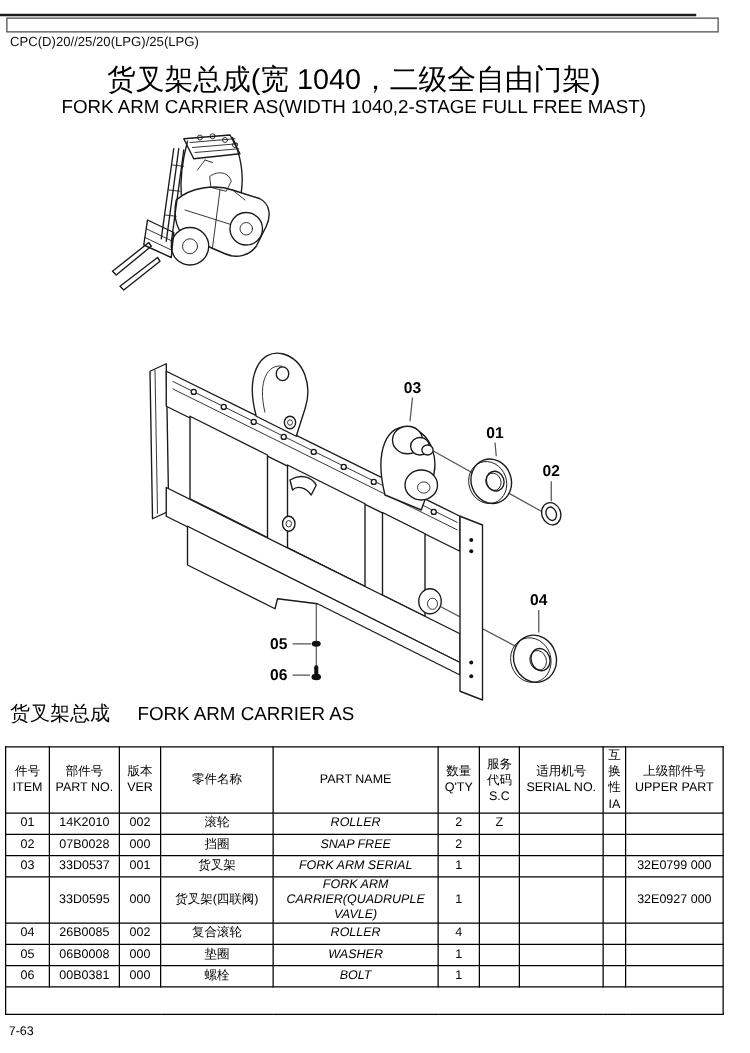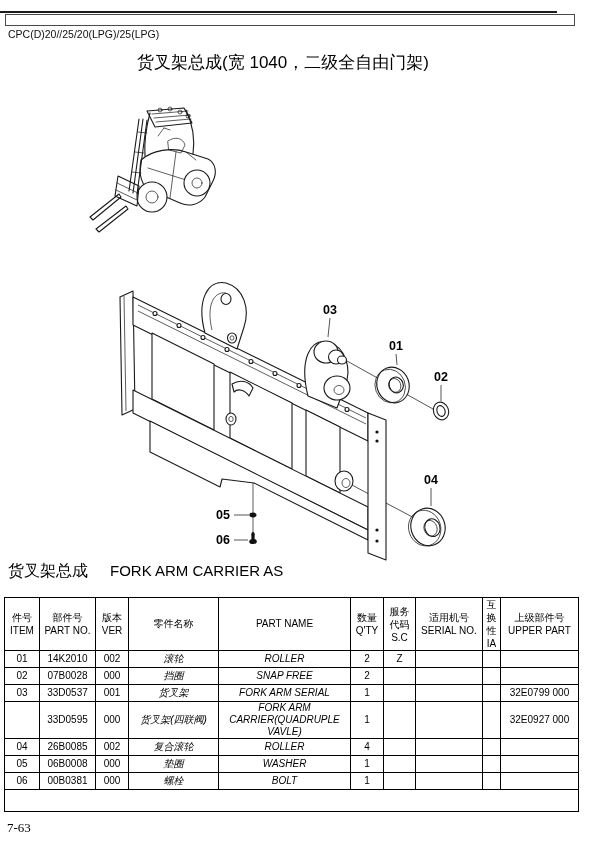--- a/index.html
+++ b/index.html
@@ -4,21 +4,21 @@
 <style>
   html,body{margin:0;padding:0;}
   body{
     width:600px;height:842px;background:#ffffff;position:relative;
     font-family:"Liberation Sans",sans-serif;color:#000;overflow:hidden;
   }
   .doc-header{position:absolute;left:8px;top:0px;font-size:10.5px;color:#111;white-space:nowrap;margin-top:28px;}
   .header-rule{position:absolute;left:0;top:11px;width:557px;height:2px;background:#1c1c1c;}
   .rev-box{position:absolute;left:5px;top:14px;width:568px;height:10px;border:1px solid #4a4a4a;background:#fff;}
   .title-block{position:absolute;left:0;top:51px;width:566px;text-align:center;}
-  .title-zh{font-size:17px;line-height:24px;}
+  .title-zh{font-size:23px;line-height:24px;}
   .title-en{font-size:15px;line-height:21px;}
   .illus{position:absolute;}
   .section-title{position:absolute;left:8px;top:561px;white-space:nowrap;}
   .section-title .zh{font-size:16px;}
   .section-title .en{font-size:15px;margin-left:22px;}
 
   table.parts{
     position:absolute;left:4px;top:597px;width:574px;
     border-collapse:collapse;table-layout:fixed;
   }
@@ -27,39 +27,40 @@
     padding:0 2px;text-align:center;vertical-align:middle;overflow:hidden;
     line-height:12px;
   }
   table.parts thead tr{height:53px;}
   table.parts tbody tr{height:17px;}
   table.parts tbody tr.dbl{height:26px;}
   table.parts tr.footer-row{height:22px;}
   .hstack span{display:block;line-height:13px;}
   th.ia-col{font-size:9.5px;line-height:11px;padding:0 1px;word-break:break-all;}
   th.sc-col{padding:0 1px;}
-  td.al{text-align:left;padding-left:6px;font-style:italic;}
+  td.al{text-align:left;padding-left:6px;}
   td.pn{text-align:left;padding-left:5px;padding-right:1px;font-size:9.5px;line-height:12px;font-style:italic;}
-  .pagenum{position:absolute;left:7px;top:820px;font-family:Liberation Serif, serif;font-size:13px;text-align:right;}
+  .pagenum{position:absolute;left:7px;top:820px;font-family:Liberation Sans, sans-serif;font-size:10px;text-align:right;}
   svg text.callout{font-family:"Liberation Sans",sans-serif;font-size:12.5px;font-weight:bold;fill:#000;}
   svg .ln{stroke:#1a1a1a;fill:none;stroke-width:1.1;stroke-linejoin:round;stroke-linecap:round;}
   svg .fw{stroke:#1a1a1a;fill:#ffffff;stroke-width:1.1;stroke-linejoin:round;}
   svg .thin{stroke:#1a1a1a;fill:none;stroke-width:0.7;}
   svg .leader{stroke:#555;fill:none;stroke-width:1;}
   svg .solid{fill:#111;stroke:none;}
 </style>
 </head>
 <body>
 
 <div class="doc-header">CPC(D)20//25/20(LPG)/25(LPG)</div>
 <div class="header-rule"></div>
 <div class="rev-box"></div>
 
 <div class="title-block">
   <div class="title-zh">货叉架总成(宽 1040，二级全自由门架)</div>
+  <div class="title-en">FORK ARM CARRIER AS(WIDTH 1040,2-STAGE FULL FREE MAST)</div>
 </div>
 
 <svg class="illus" style="left:85px;top:102px;" width="155" height="140" viewBox="85 102 155 140">
   <g class="ln">
 
     <path d="M147,111 L184,108 L192,123 L155,127 Z"></path>
     <path class="thin" d="M152,114 L188,111 M154,118 L190,115 M156,122 L191,119"></path>
     <circle class="thin" cx="160" cy="110" r="2"></circle>
       <circle class="thin" cx="170" cy="109" r="2"></circle>
     <circle class="thin" cx="180" cy="112" r="2"></circle>

